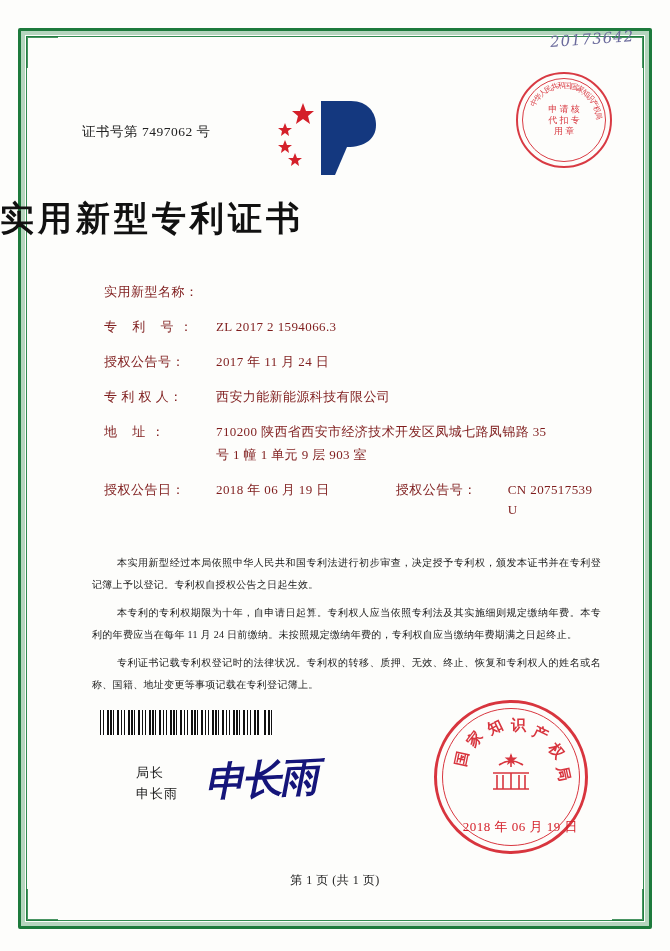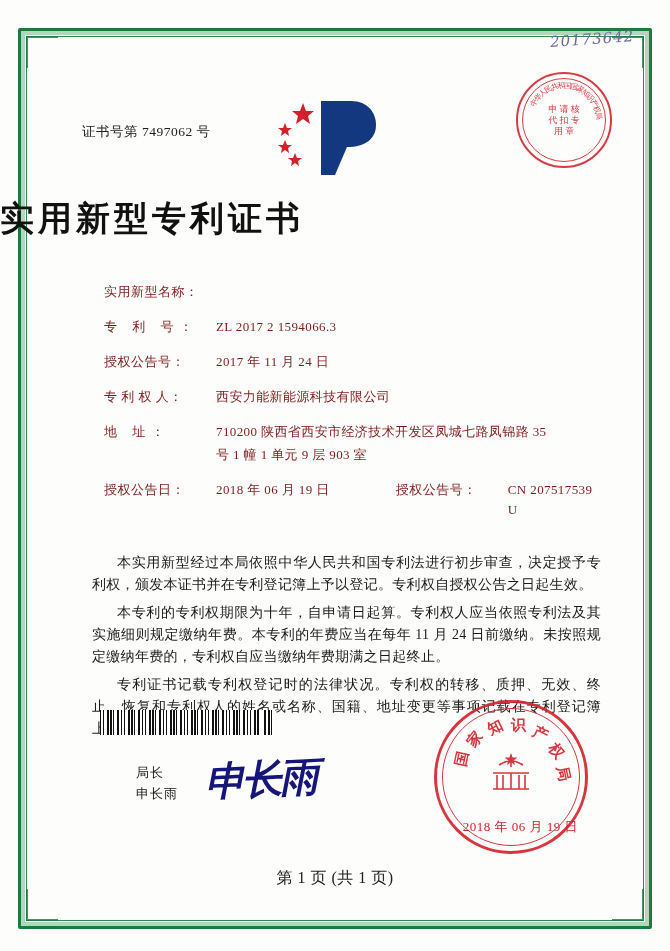--- a/index.html
+++ b/index.html
@@ -191,21 +191,21 @@
     display: flex;
   }
   .row-split .half.first { width: 300px; }
 
   
   .paragraphs {
     position: absolute;
     left: 92px;
     right: 69px;
     top: 552px;
-    font-size: 14px;
+    font-size: 10px;
     line-height: 22px;
     text-align: justify;
     color: #1a1a1a;
   }
   .paragraphs p {
     margin: 0 0 6px 0;
     text-indent: 25px;
     letter-spacing: .3px;
   }
 
@@ -295,21 +295,21 @@
     letter-spacing: .5px;
   }
 
   
   .footer {
     position: absolute;
     left: 0;
     right: 0;
     bottom: 62px;
     text-align: center;
-    font-size: 16px;
+    font-size: 12px;
     color: #222;
     letter-spacing: .5px;
   }
 </style>
 </head>
 <body>
 
 <div class="page">
 
   <div class="border-pattern"></div>

